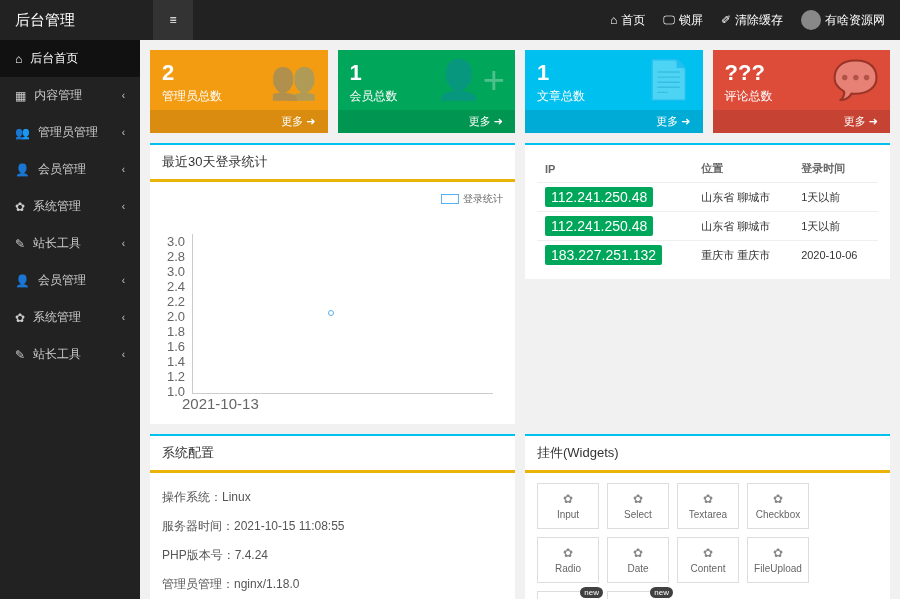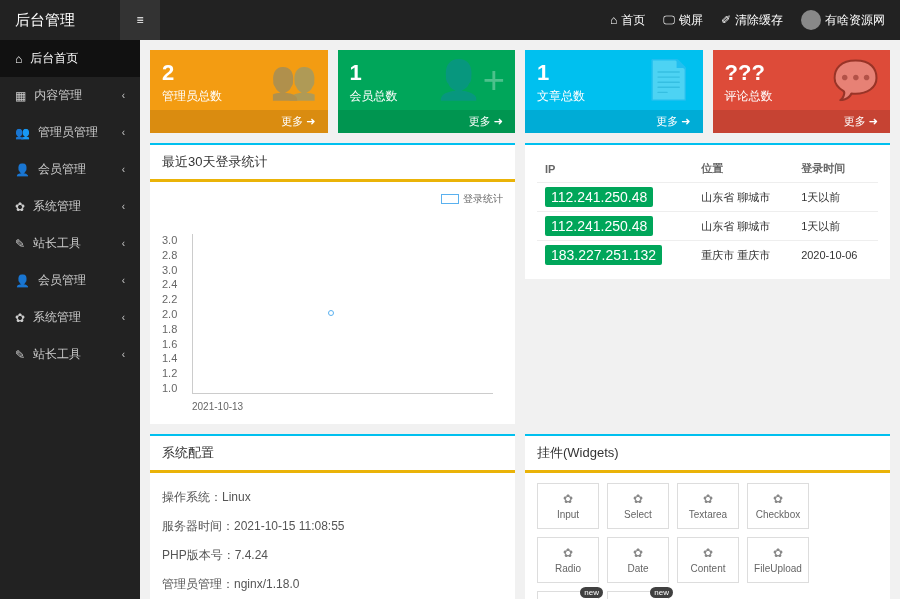--- a/index.html
+++ b/index.html
@@ -1,18 +1,18 @@
 <!DOCTYPE html>
 <html><head>
 <meta charset="utf-8">
 <style>
 * { margin: 0; padding: 0; box-sizing: border-box; }
 body { font-family: "Microsoft YaHei", Arial, sans-serif; font-size: 12px; color: #333; background: #f1f1f1; }
 .header { background: #222; height: 40px; display: flex; align-items: center; color: #fff; }
-.logo { width: 120px; padding-left: 15px; font-size: 15px; }
+.logo { width: 153px; padding-left: 15px; font-size: 15px; }
 .toggle { width: 40px; text-align: center; cursor: pointer; background: #333; height: 40px; line-height: 40px; }
 .header-right { margin-left: auto; display: flex; align-items: center; padding-right: 15px; gap: 18px; }
 .header-right a { color: #fff; text-decoration: none; font-size: 12px; display: flex; align-items: center; gap: 4px; }
 .avatar { width: 20px; height: 20px; border-radius: 50%; background: #888; display: inline-block; }
 .container { display: flex; height: calc(100vh - 40px); }
 .sidebar { width: 140px; background: #222; color: #ccc; overflow-y: auto; }
 .sidebar-item { padding: 10px 15px; cursor: pointer; display: flex; align-items: center; gap: 8px; font-size: 12px; position: relative; }
 .sidebar-item.active { background: #111; color: #fff; }
 .sidebar-item .chev { margin-left: auto; font-size: 10px; }
 .main { flex: 1; padding: 10px; overflow-y: auto; }
@@ -29,24 +29,24 @@
 .red { background: #dd4b39; }
 .row2 { display: flex; gap: 10px; margin-bottom: 10px; }
 .panel { background: #fff; border-top: 2px solid #00c0ef; }
 .panel-title { padding: 8px 12px; border-bottom: 3px solid #eab308; font-size: 13px; }
 .panel-body { padding: 10px 12px; }
 .col-left { flex: 1; }
 .col-right { flex: 1; }
 .chart-area { height: 200px; position: relative; padding: 10px 0 0 30px; }
 .legend { text-align: right; font-size: 10px; color: #666; margin-bottom: 8px; }
 .legend-box { display: inline-block; width: 18px; height: 10px; border: 1px solid #5ab1ef; margin-right: 4px; vertical-align: middle; }
-.y-axis { position: absolute; left: 0; top: 20px; bottom: 20px; width: 28px; display: flex; flex-direction: column; justify-content: space-between; font-size: 11px; color: #666; text-align: left; }
+.y-axis { position: absolute; left: 0; top: 20px; bottom: 20px; width: 28px; display: flex; flex-direction: column; justify-content: space-between; font-size: 13px; color: #666; text-align: center; }
 .chart-grid { position: absolute; left: 30px; right: 10px; top: 20px; bottom: 20px; border-left: 1px solid #ccc; border-bottom: 1px solid #ccc; }
 .chart-point { position: absolute; width: 6px; height: 6px; border-radius: 50%; border: 1px solid #5ab1ef; background: #fff; }
-.x-label { position: absolute; bottom: 2px; left: 30px; font-size: 10px; color: #666; }
+.x-label { position: absolute; bottom: 2px; left: 20px; font-size: 15px; color: #666; }
 table { width: 100%; border-collapse: collapse; font-size: 11px; }
 th { text-align: left; padding: 6px 8px; color: #666; font-weight: bold; }
 td { padding: 6px 8px; border-top: 1px solid #eee; }
 .ip-badge { background: #00a65a; color: #fff; padding: 2px 6px; border-radius: 2px; font-size: 14px; }
 .config-line { padding: 6px 0; font-size: 12px; color: #555; }
 .widgets { display: flex; flex-wrap: wrap; gap: 8px; }
 .widget-btn { background: #fff; border: 1px solid #ddd; padding: 8px 4px; width: 62px; text-align: center; cursor: pointer; font-size: 10px; color: #666; position: relative; }
 .widget-btn .gear { display: block; margin-bottom: 3px; color: #888; font-size: 12px; }
 .new-badge { position: absolute; top: -5px; right: -5px; background: #404040; color: #fff; font-size: 8px; padding: 1px 4px; border-radius: 6px; }
 .icon { font-style: normal; }

